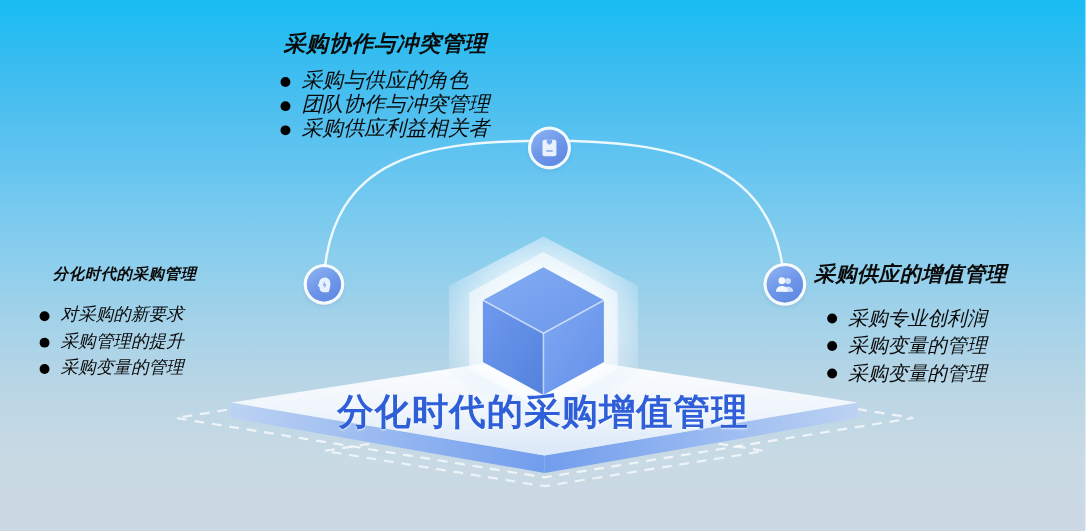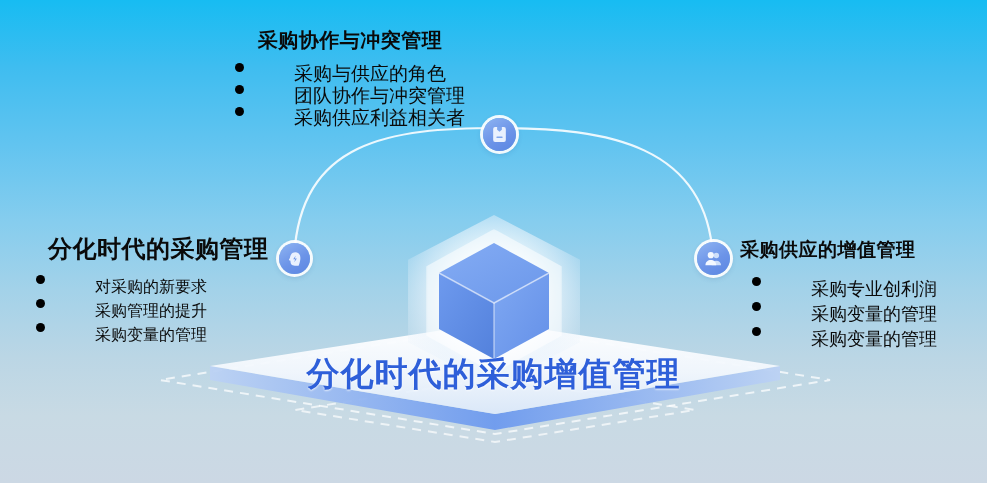--- a/index.html
+++ b/index.html
@@ -54,42 +54,42 @@
     background:linear-gradient(150deg,#8FB4F2 0%,#6C94E8 55%,#5C86E2 100%);
     box-shadow:0 0 0 3px rgba(255,255,255,.92),0 2px 6px rgba(30,70,140,.30);
     display:flex;align-items:center;justify-content:center;
   }
   .badge svg{display:block;}
   #badge-top{left:483px;top:118px;width:33px;height:33px;}
   #badge-left{left:279px;top:243px;width:31px;height:31px;}
   #badge-right{left:697px;top:242px;width:33px;height:33px;}
 
   
-  .blk{position:absolute;}
+  .blk{position:absolute;font-style:italic;}
   .hd{
     font-weight:bold;color:#0A0A0A;letter-spacing:.5px;white-space:nowrap;
   }
   .bullets{list-style:none;margin:0;padding:0;}
   .bullets li{
-    display:flex;align-items:flex-start;color:#0A0A0A;white-space:nowrap;gap:40px;
+    display:flex;align-items:center;color:#0A0A0A;white-space:nowrap;
   }
   .dot{
     display:inline-block;width:9px;height:9px;border-radius:50%;
     background:#000;margin-right:10px;flex:none;
   }
 
   
   #blk-top{left:180px;top:26px;text-align:center;width:340px;}
   #blk-top .hd{font-size:20px;line-height:28px;}
   #blk-top .bullets{margin-top:9px;display:inline-block;text-align:left;}
   #blk-top .bullets li{font-size:19px;line-height:22px;}
 
   
   #blk-left{left:10px;top:235px;width:280px;}
-  #blk-left .hd{font-size:24px;line-height:28px;padding-left:38px;}
+  #blk-left .hd{font-size:14px;line-height:28px;padding-left:38px;}
   #blk-left .bullets{margin-top:12px;padding-left:26px;}
   #blk-left .bullets li{font-size:16px;line-height:24px;}
 
   
   #blk-right{left:740px;top:236px;width:250px;}
   #blk-right .hd{font-size:19px;line-height:28px;}
   #blk-right .bullets{margin-top:13px;padding-left:12px;}
   #blk-right .bullets li{font-size:18px;line-height:25px;}
 
   

